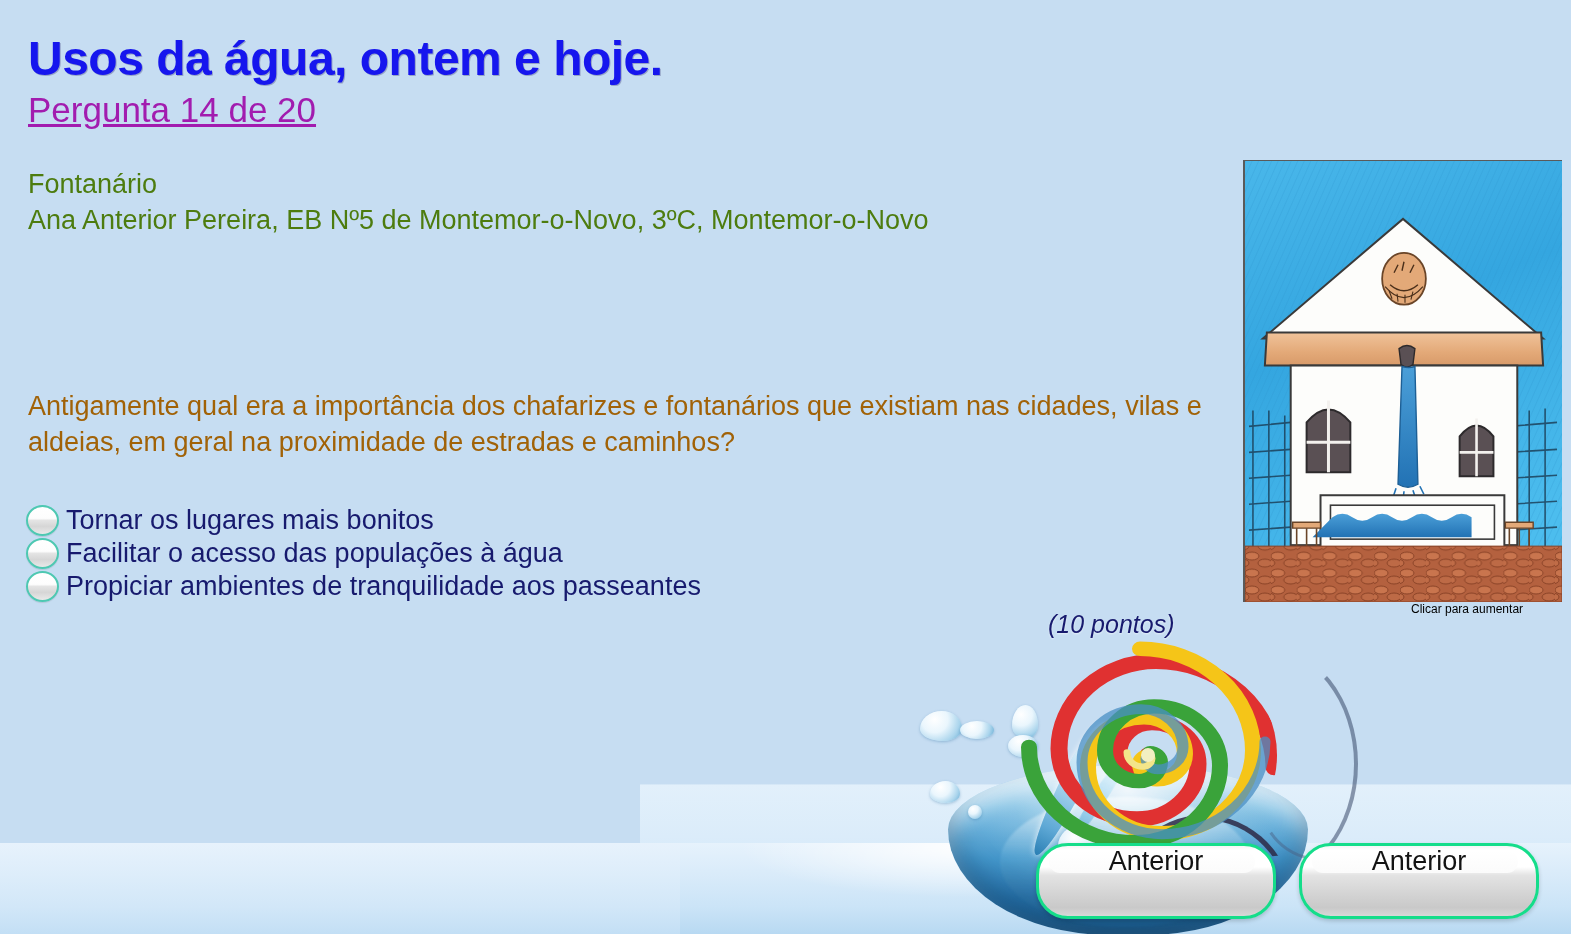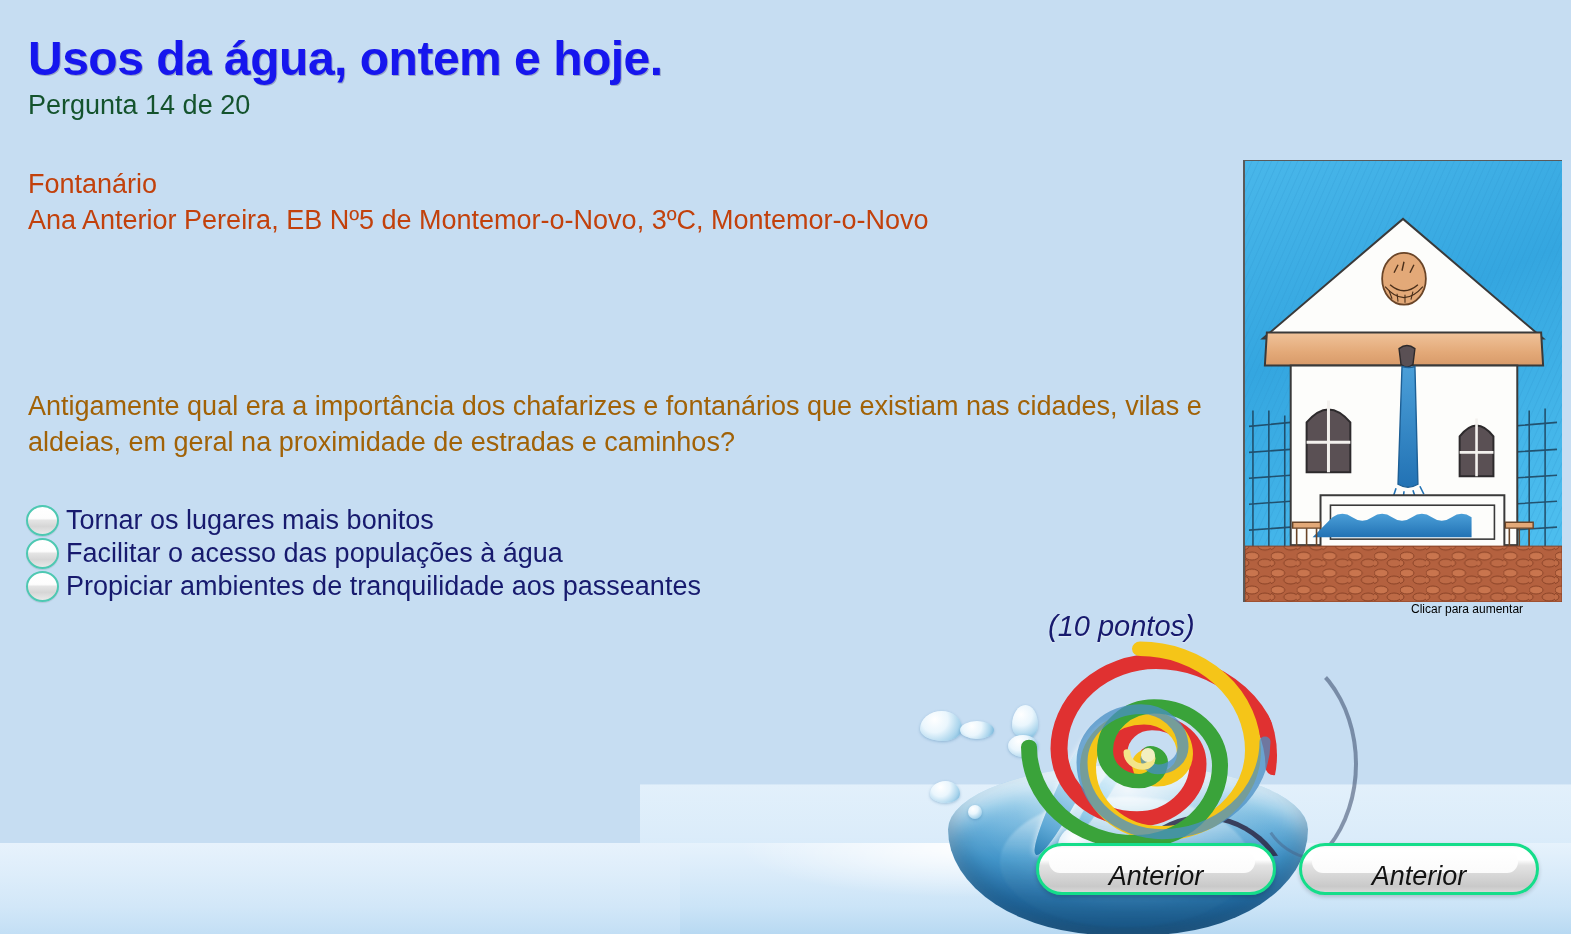--- a/index.html
+++ b/index.html
@@ -197,31 +197,32 @@
     font-weight: bold;
     color: #1616ee;
     letter-spacing: -0.5px;
     text-shadow: 1px 1px 0 rgba(60,60,120,0.35);
     white-space: nowrap;
   }
   .subtitle {
     position: absolute;
     left: 28px;
     top: 90px;
-    font-size: 27px;
-    color: #14532d;
-    white-space: nowrap;
+    font-size: 35px;
+    color: #a21caf;
+    white-space: nowrap;
+    text-decoration: underline;
   }
   .credits {
     position: absolute;
     left: 28px;
     top: 166px;
     font-size: 27px;
     line-height: 36px;
-    color: #c2410c;
+    color: #4d7c0f;
     white-space: nowrap;
   }
   .question {
     position: absolute;
     left: 28px;
     top: 388px;
     width: 1180px;
     font-size: 27px;
     line-height: 36px;
     color: #a16207;
@@ -255,21 +256,21 @@
     font-size: 27px;
     color: #171a6e;
     white-space: nowrap;
     line-height: 31px;
   }
 
   .points {
     position: absolute;
     left: 1048px;
     top: 610px;
-    font-size: 29px;
+    font-size: 25px;
     font-style: italic;
     color: #171a6e;
     white-space: nowrap;
     text-shadow: 0 1px 2px rgba(255,255,255,0.6);
   }
 
   
   .thumb {
     position: absolute;
     left: 1243px;
@@ -290,32 +291,31 @@
     left: 1411px;
     top: 602px;
     font-size: 12px;
     color: #000000;
     white-space: nowrap;
   }
 
   
   .navbtn {
     position: absolute;
-    height: 52px;
+    height: 76px;
     border: 3px solid #15dd8a;
     border-radius: 32px;
     box-sizing: border-box;
     background: linear-gradient(to bottom,
         #f6f6f6 0%, #ffffff 6%, #ffffff 30%, #e3e3e3 42%, #d3d3d3 70%, #c9c9c9 88%, #d8d8d8 100%);
     display: flex;
-    align-items: flex-end;
+    align-items: flex-start;
     justify-content: center;
     cursor: pointer;
     box-shadow: 0 2px 4px rgba(0,0,0,0.18);
-    font-style: italic;
   }
   .navbtn::before {
     content: "";
     position: absolute;
     left: 10px;
     right: 18px;
     top: 5px;
     height: 22px;
     border-radius: 16px;
     background: linear-gradient(to bottom, #ffffff, #fbfbfb);

